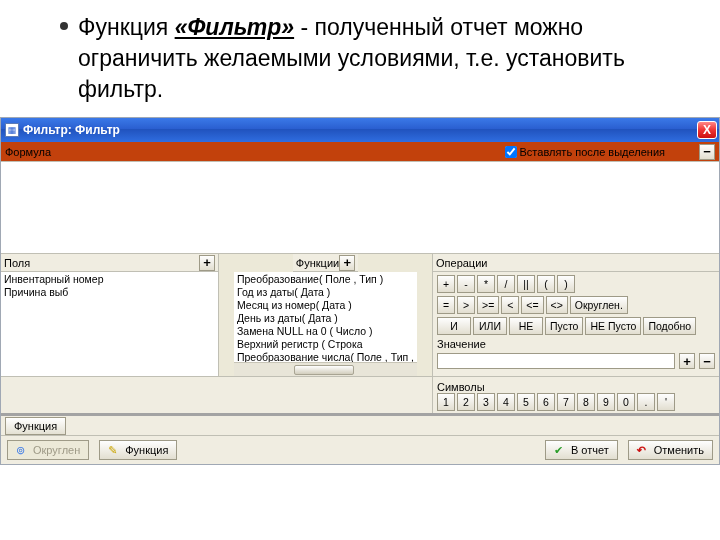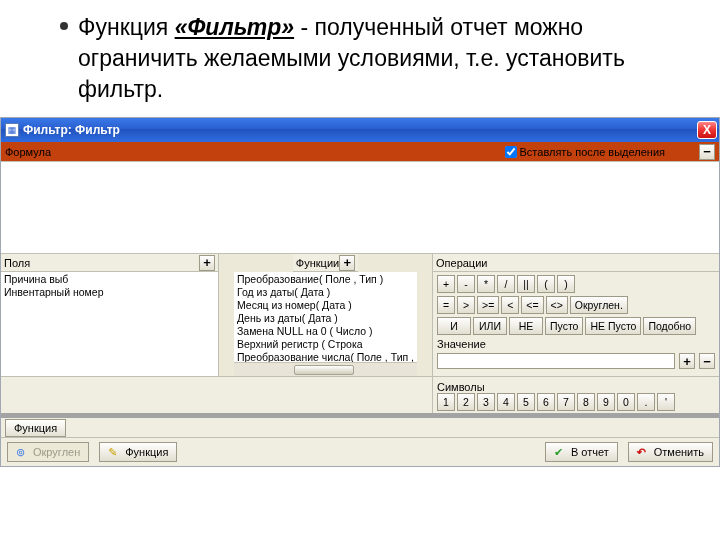--- a/index.html
+++ b/index.html
@@ -99,22 +99,22 @@
 
   <div class="mid-row">
 
     <div class="mid-col fields">
       <div class="col-head">
         <span class="lbl">Поля</span>
         <span class="spacer"></span>
         <span class="mini-btn">+</span>
       </div>
       <div class="listbox">
+        <div class="li">Инвентарный номер</div>
         <div class="li">Причина выб</div>
-        <div class="li">Инвентарный номер</div>
       </div>
     </div>
 
     <div class="mid-col funcs">
       <div class="col-head">
         <span class="lbl">Функции</span>
         <span class="spacer"></span>
         <span class="mini-btn">+</span>
       </div>
       <div class="listbox-wrap">
@@ -169,21 +169,21 @@
         </div>
         <div class="val-row">
           <div class="val-box"></div>
           <span class="mini-btn">+</span>
           <span class="mini-btn">−</span>
         </div>
       </div>
     </div>
   </div>
 
-  <div style="display:flex; border-bottom:5px solid #a3a3a3;">
+  <div style="display:flex; border-bottom:3px solid #a3a3a3;">
     <div style="width:432px; border-right:1px solid #c0bfb4; background:#f0ede1;"></div>
     <div style="flex:1; background:#f0ede1; padding:2px 4px;">
       <div class="lbl sym-head">Символы</div>
       <div class="sym-row">
         <span class="op-btn">1</span>
         <span class="op-btn">2</span>
         <span class="op-btn">3</span>
         <span class="op-btn">4</span>
         <span class="op-btn">5</span>
         <span class="op-btn">6</span>

